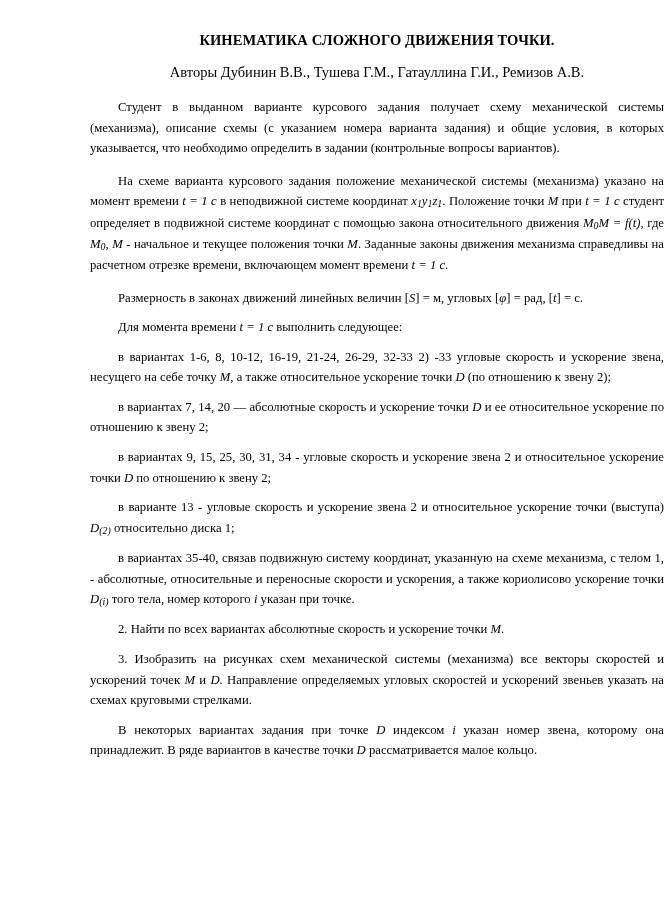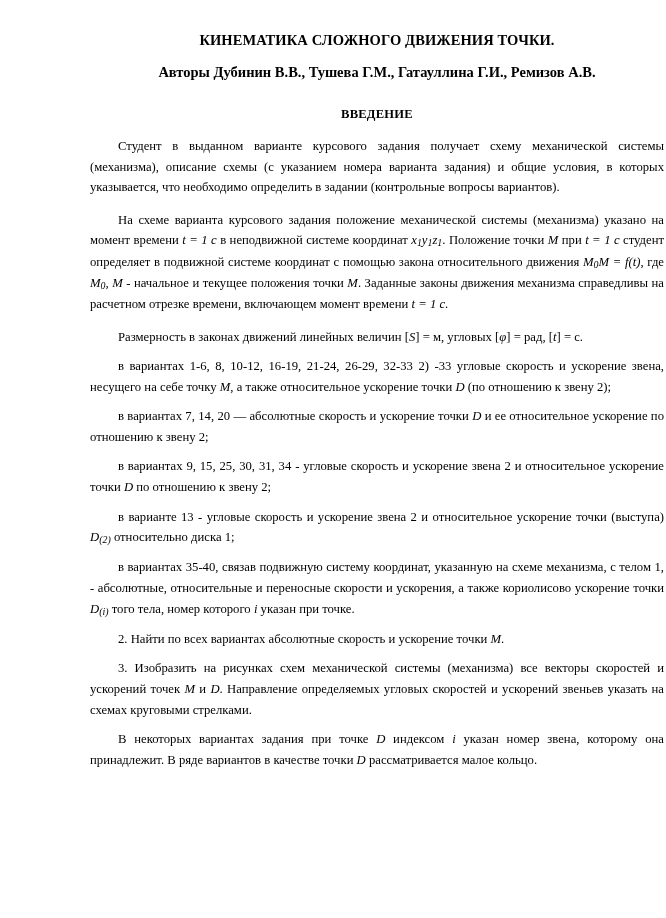--- a/index.html
+++ b/index.html
@@ -25,21 +25,21 @@
   .title {
     text-align: center;
     font-weight: bold;
     font-size: 14.5px;
     line-height: 1.45;
     margin: 8px 0 0 0;
     letter-spacing: 0.1px;
   }
   .authors {
     text-align: center;
-    font-weight: bold;
+    font-weight: normal;
     font-size: 14.5px;
     line-height: 1.45;
     margin: 11px 0 0 0;
   }
   .section-head {
     text-align: center;
     font-weight: bold;
     font-size: 12.6px;
     margin: 24px 0 0 0;
     letter-spacing: 0.2px;
@@ -74,36 +74,38 @@
 </style>
 </head>
 <body>
 
 <div class="page">
 
   <div class="title">КИНЕМАТИКА СЛОЖНОГО ДВИЖЕНИЯ ТОЧКИ.</div>
 
   <div class="authors">Авторы Дубинин В.В., Тушева Г.М., Гатауллина Г.И., Ремизов А.В.</div>
 
-  <div class="section-head">ВВЕДЕНИЕ</div>
 
   <p class="para first-after-head">
     Студент в выданном варианте курсового задания получает схему механической системы (механизма), описание схемы (с указанием номера варианта задания) и общие условия, в которых указывается, что необходимо определить в задании (контрольные вопросы вариантов).
   </p>
 
   <p class="para">
     На схеме варианта курсового задания положение механической системы (механизма) указано на момент времени <i>t = 1 c</i> в неподвижной системе координат <i>x<span class="sub">1</span>y<span class="sub">1</span>z<span class="sub">1</span></i>. Положение точки <i>M</i> при <i>t = 1 c</i> студент определяет в подвижной системе координат с помощью закона относительного движения <i>M<span class="sub">0</span>M = f(t)</i>, где <i>M<span class="sub">0</span></i>, <i>M</i> - начальное и текущее положения точки <i>M</i>. Заданные законы движения механизма справедливы на расчетном отрезке времени, включающем момент времени <i>t = 1 c</i>.
   </p>
 
 
   <p class="para">
     Размерность в законах движений линейных величин [<i>S</i>] = м, угловых [<i>φ</i>] = рад, [<i>t</i>] = с.
   </p>
 
 
+  <p class="item first-after-head">
+    Для момента времени <i>t = 1 c</i> выполнить следующее:
+  </p>
 
 
   <p class="item">
     в вариантах 1-6, 8, 10-12, 16-19, 21-24, 26-29, 32-33 2) -33 угловые скорость и ускорение звена, несущего на себе точку <i>M</i>, а также относительное ускорение точки <i>D</i> (по отношению к звену 2);
   </p>
 
   <p class="item">
     в вариантах 7, 14, 20 — абсолютные скорость и ускорение точки <i>D</i> и ее относительное ускорение по отношению к звену 2;
   </p>
 

